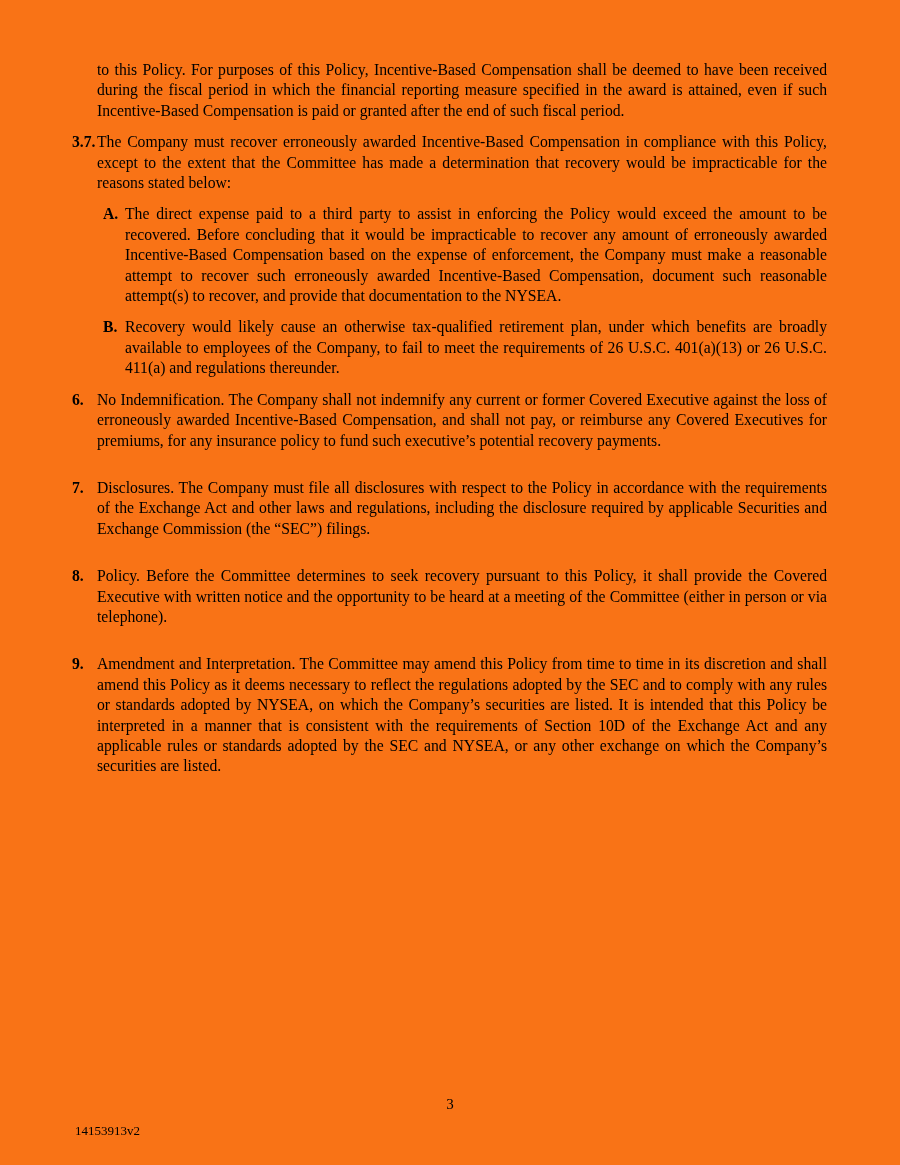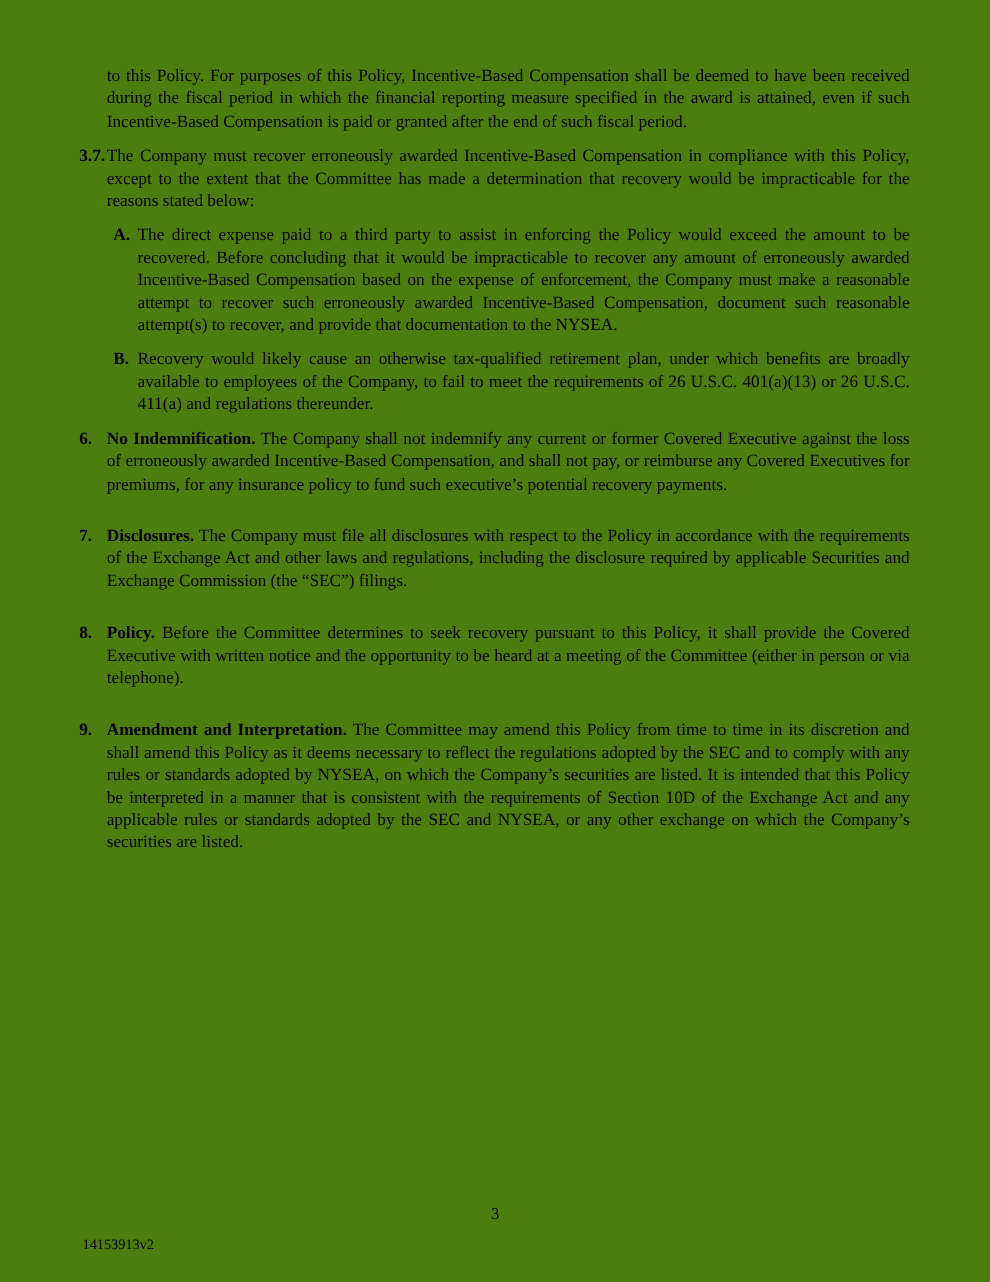--- a/index.html
+++ b/index.html
@@ -5,21 +5,21 @@
   html, body {
     margin: 0;
     padding: 0;
     background: #ffffff;
   }
   .page {
     position: relative;
     width: 900px;
     height: 1165px;
     margin: 0 auto;
-    background: #4d7c0f;
+    background: #f97316;
     font-family: "Liberation Serif", "DejaVu Serif", serif;
     font-size: 15.7px;
     line-height: 20.4px;
     color: #000000;
     overflow: hidden;
   }
   .body-block {
     position: absolute;
     top: 60px;
     left: 72px;
@@ -55,21 +55,21 @@
   .subitem > .num {
     display: inline-block;
     width: 22px;
     margin-left: -22px;
     font-weight: bold;
   }
   .major {
     margin-bottom: 27px;
   }
   .heading {
-    font-weight: bold;
+    font-weight: normal;
   }
   .bold-inline {
     font-weight: normal;
   }
   .footer-page-number {
     position: absolute;
     top: 1094px;
     left: 0;
     width: 900px;
     text-align: center;

